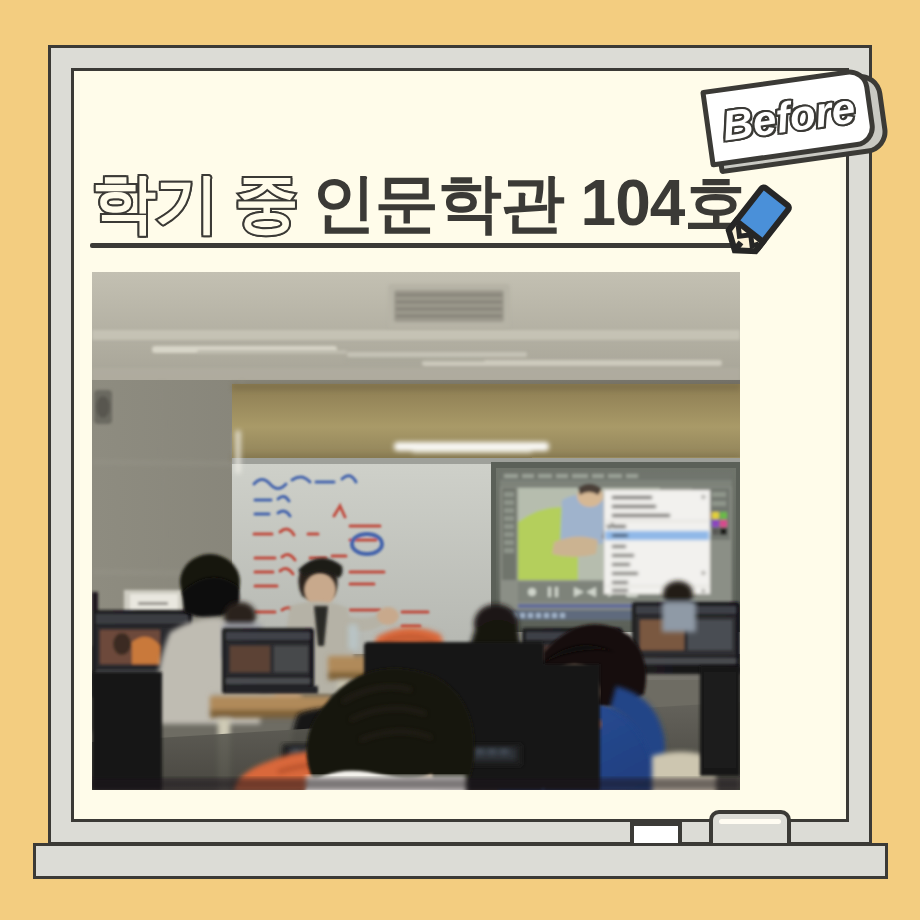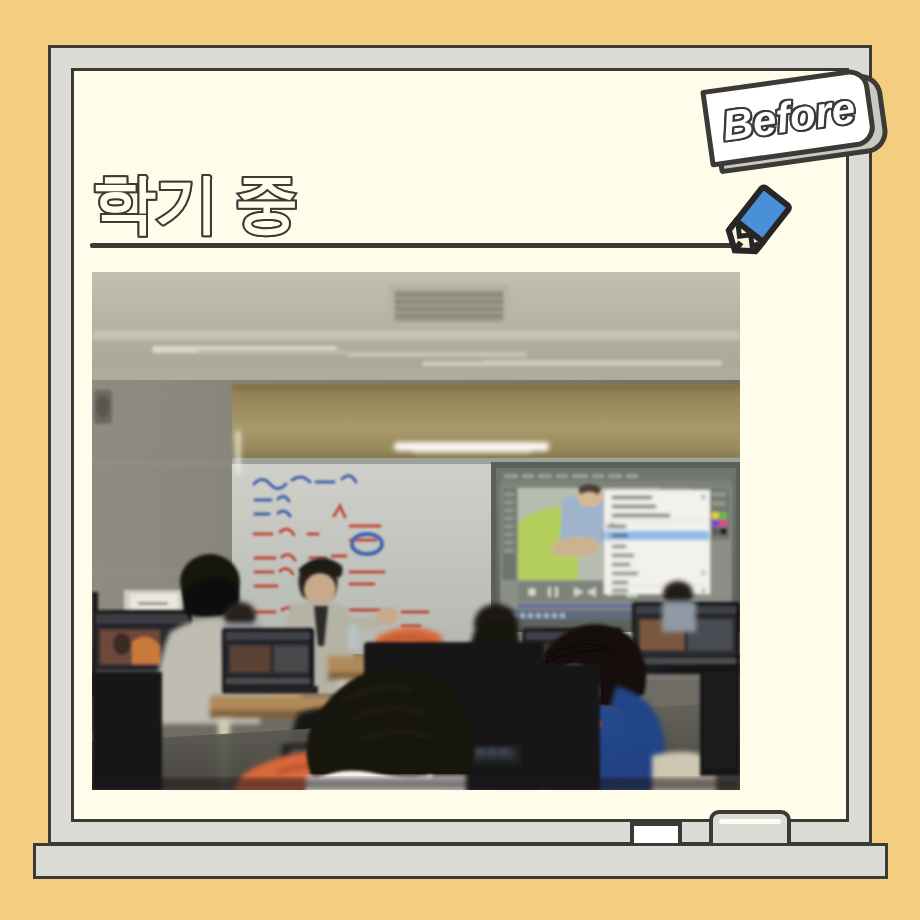--- a/index.html
+++ b/index.html
@@ -111,20 +111,21 @@
 </style>
 </head>
 <body>
 
 <div id="board">
   <div id="board-inner"></div>
 </div>
 
 <div id="title-wrap">
   <span class="title-text" id="title-outline">학기 중</span>
+  <span class="title-text" id="title-solid">인문학관 104호</span>
 </div>
 <div id="title-rule"></div>
 
 <div id="pencil">
   <svg width="90" height="80" viewBox="0 0 90 80">
     <g transform="rotate(38 45 40)">
       <rect x="26" y="12" width="34" height="56" rx="3" fill="#4a90d9" stroke="#262626" stroke-width="6"></rect>
       <path d="M26 56 L60 56 L60 68 L43 80 L26 68 Z" fill="#fdf3d8" stroke="#262626" stroke-width="6"></path>
       <path d="M30 58 L38 66 L46 58 L54 66 L58 60" fill="none" stroke="#262626" stroke-width="5"></path>
       <path d="M43 70 L43 80" stroke="#262626" stroke-width="6"></path>

